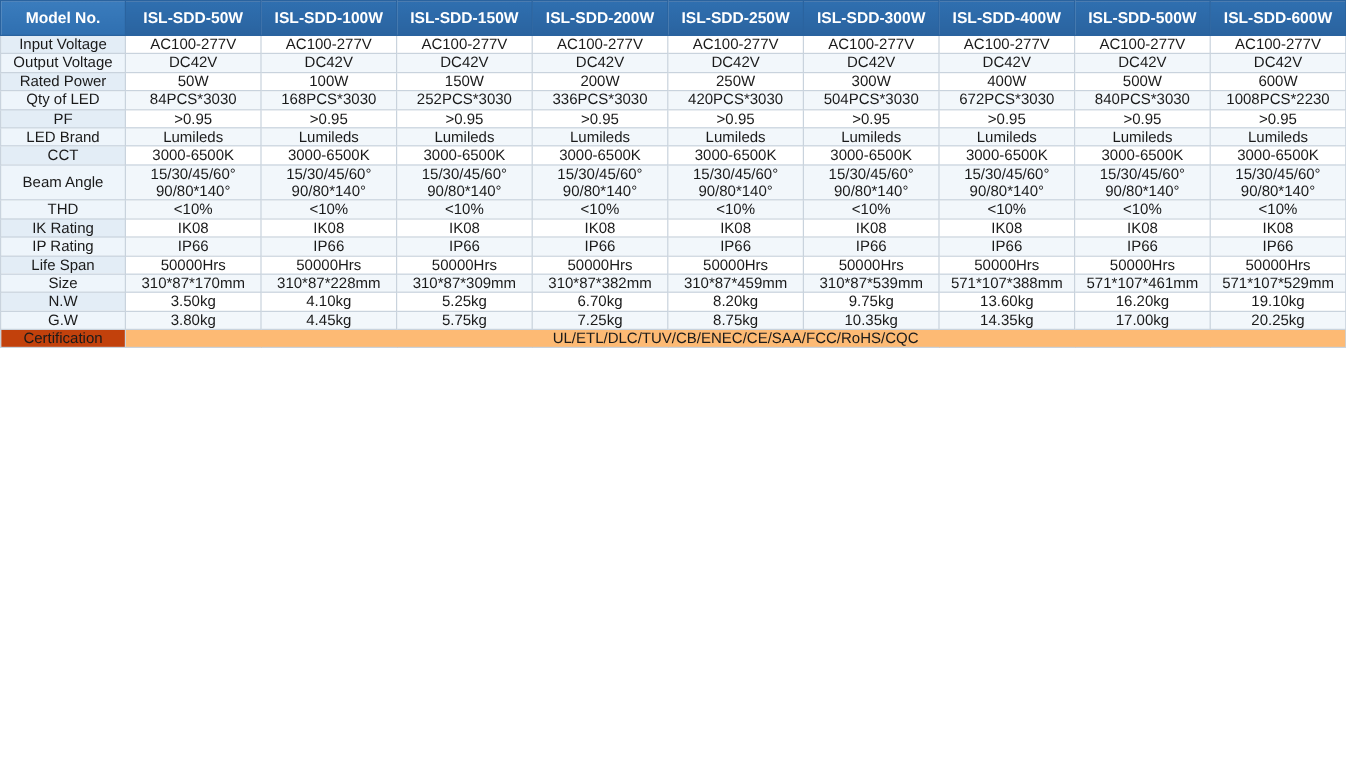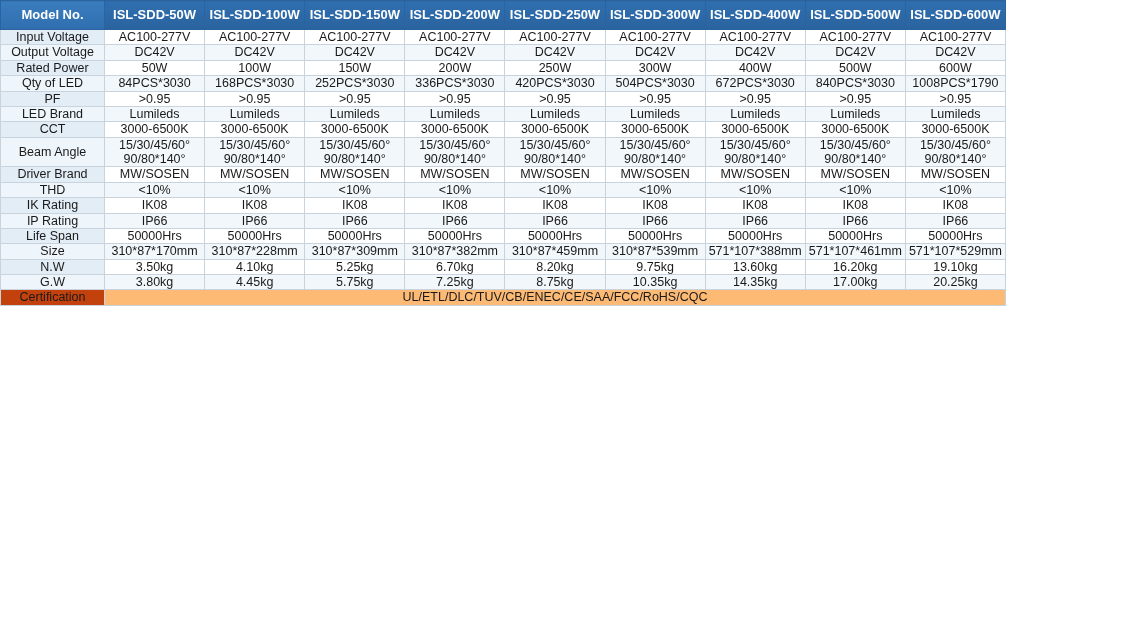--- a/index.html
+++ b/index.html
@@ -9,21 +9,21 @@
   }
   body {
     width: 1122px;
     height: 636px;
     font-family: "Liberation Sans", sans-serif;
     color: #1a1a1a;
     overflow: hidden;
   }
   table.spec {
     border-collapse: collapse;
-    width: 1006px;
+    width: 1122px;
     table-layout: fixed;
   }
   table.spec td, table.spec th {
     border: 1px solid #c9d3dd;
     text-align: center;
     vertical-align: middle;
     font-size: 12.5px;
     font-weight: normal;
     padding: 0 2px;
     line-height: 1.15;
@@ -140,21 +140,21 @@
       <tr class="alt">
         <td class="row-label">Qty of LED</td>
         <td class="value">84PCS*3030</td>
         <td class="value">168PCS*3030</td>
         <td class="value">252PCS*3030</td>
         <td class="value">336PCS*3030</td>
         <td class="value">420PCS*3030</td>
         <td class="value">504PCS*3030</td>
         <td class="value">672PCS*3030</td>
         <td class="value">840PCS*3030</td>
-        <td class="value">1008PCS*1790</td>
+        <td class="value">1008PCS*2230</td>
       </tr>
       <tr>
         <td class="row-label">PF</td>
         <td class="value">&gt;0.95</td>
         <td class="value">&gt;0.95</td>
         <td class="value">&gt;0.95</td>
         <td class="value">&gt;0.95</td>
         <td class="value">&gt;0.95</td>
         <td class="value">&gt;0.95</td>
         <td class="value">&gt;0.95</td>
@@ -189,32 +189,20 @@
         <td class="row-label">Beam Angle</td>
         <td class="value two-line">15/30/45/60°<br>90/80*140°</td>
         <td class="value two-line">15/30/45/60°<br>90/80*140°</td>
         <td class="value two-line">15/30/45/60°<br>90/80*140°</td>
         <td class="value two-line">15/30/45/60°<br>90/80*140°</td>
         <td class="value two-line">15/30/45/60°<br>90/80*140°</td>
         <td class="value two-line">15/30/45/60°<br>90/80*140°</td>
         <td class="value two-line">15/30/45/60°<br>90/80*140°</td>
         <td class="value two-line">15/30/45/60°<br>90/80*140°</td>
         <td class="value two-line">15/30/45/60°<br>90/80*140°</td>
-      </tr>
-      <tr>
-        <td class="row-label">Driver Brand</td>
-        <td class="value">MW/SOSEN</td>
-        <td class="value">MW/SOSEN</td>
-        <td class="value">MW/SOSEN</td>
-        <td class="value">MW/SOSEN</td>
-        <td class="value">MW/SOSEN</td>
-        <td class="value">MW/SOSEN</td>
-        <td class="value">MW/SOSEN</td>
-        <td class="value">MW/SOSEN</td>
-        <td class="value">MW/SOSEN</td>
       </tr>
       <tr class="alt">
         <td class="row-label">THD</td>
         <td class="value">&lt;10%</td>
         <td class="value">&lt;10%</td>
         <td class="value">&lt;10%</td>
         <td class="value">&lt;10%</td>
         <td class="value">&lt;10%</td>
         <td class="value">&lt;10%</td>
         <td class="value">&lt;10%</td>

